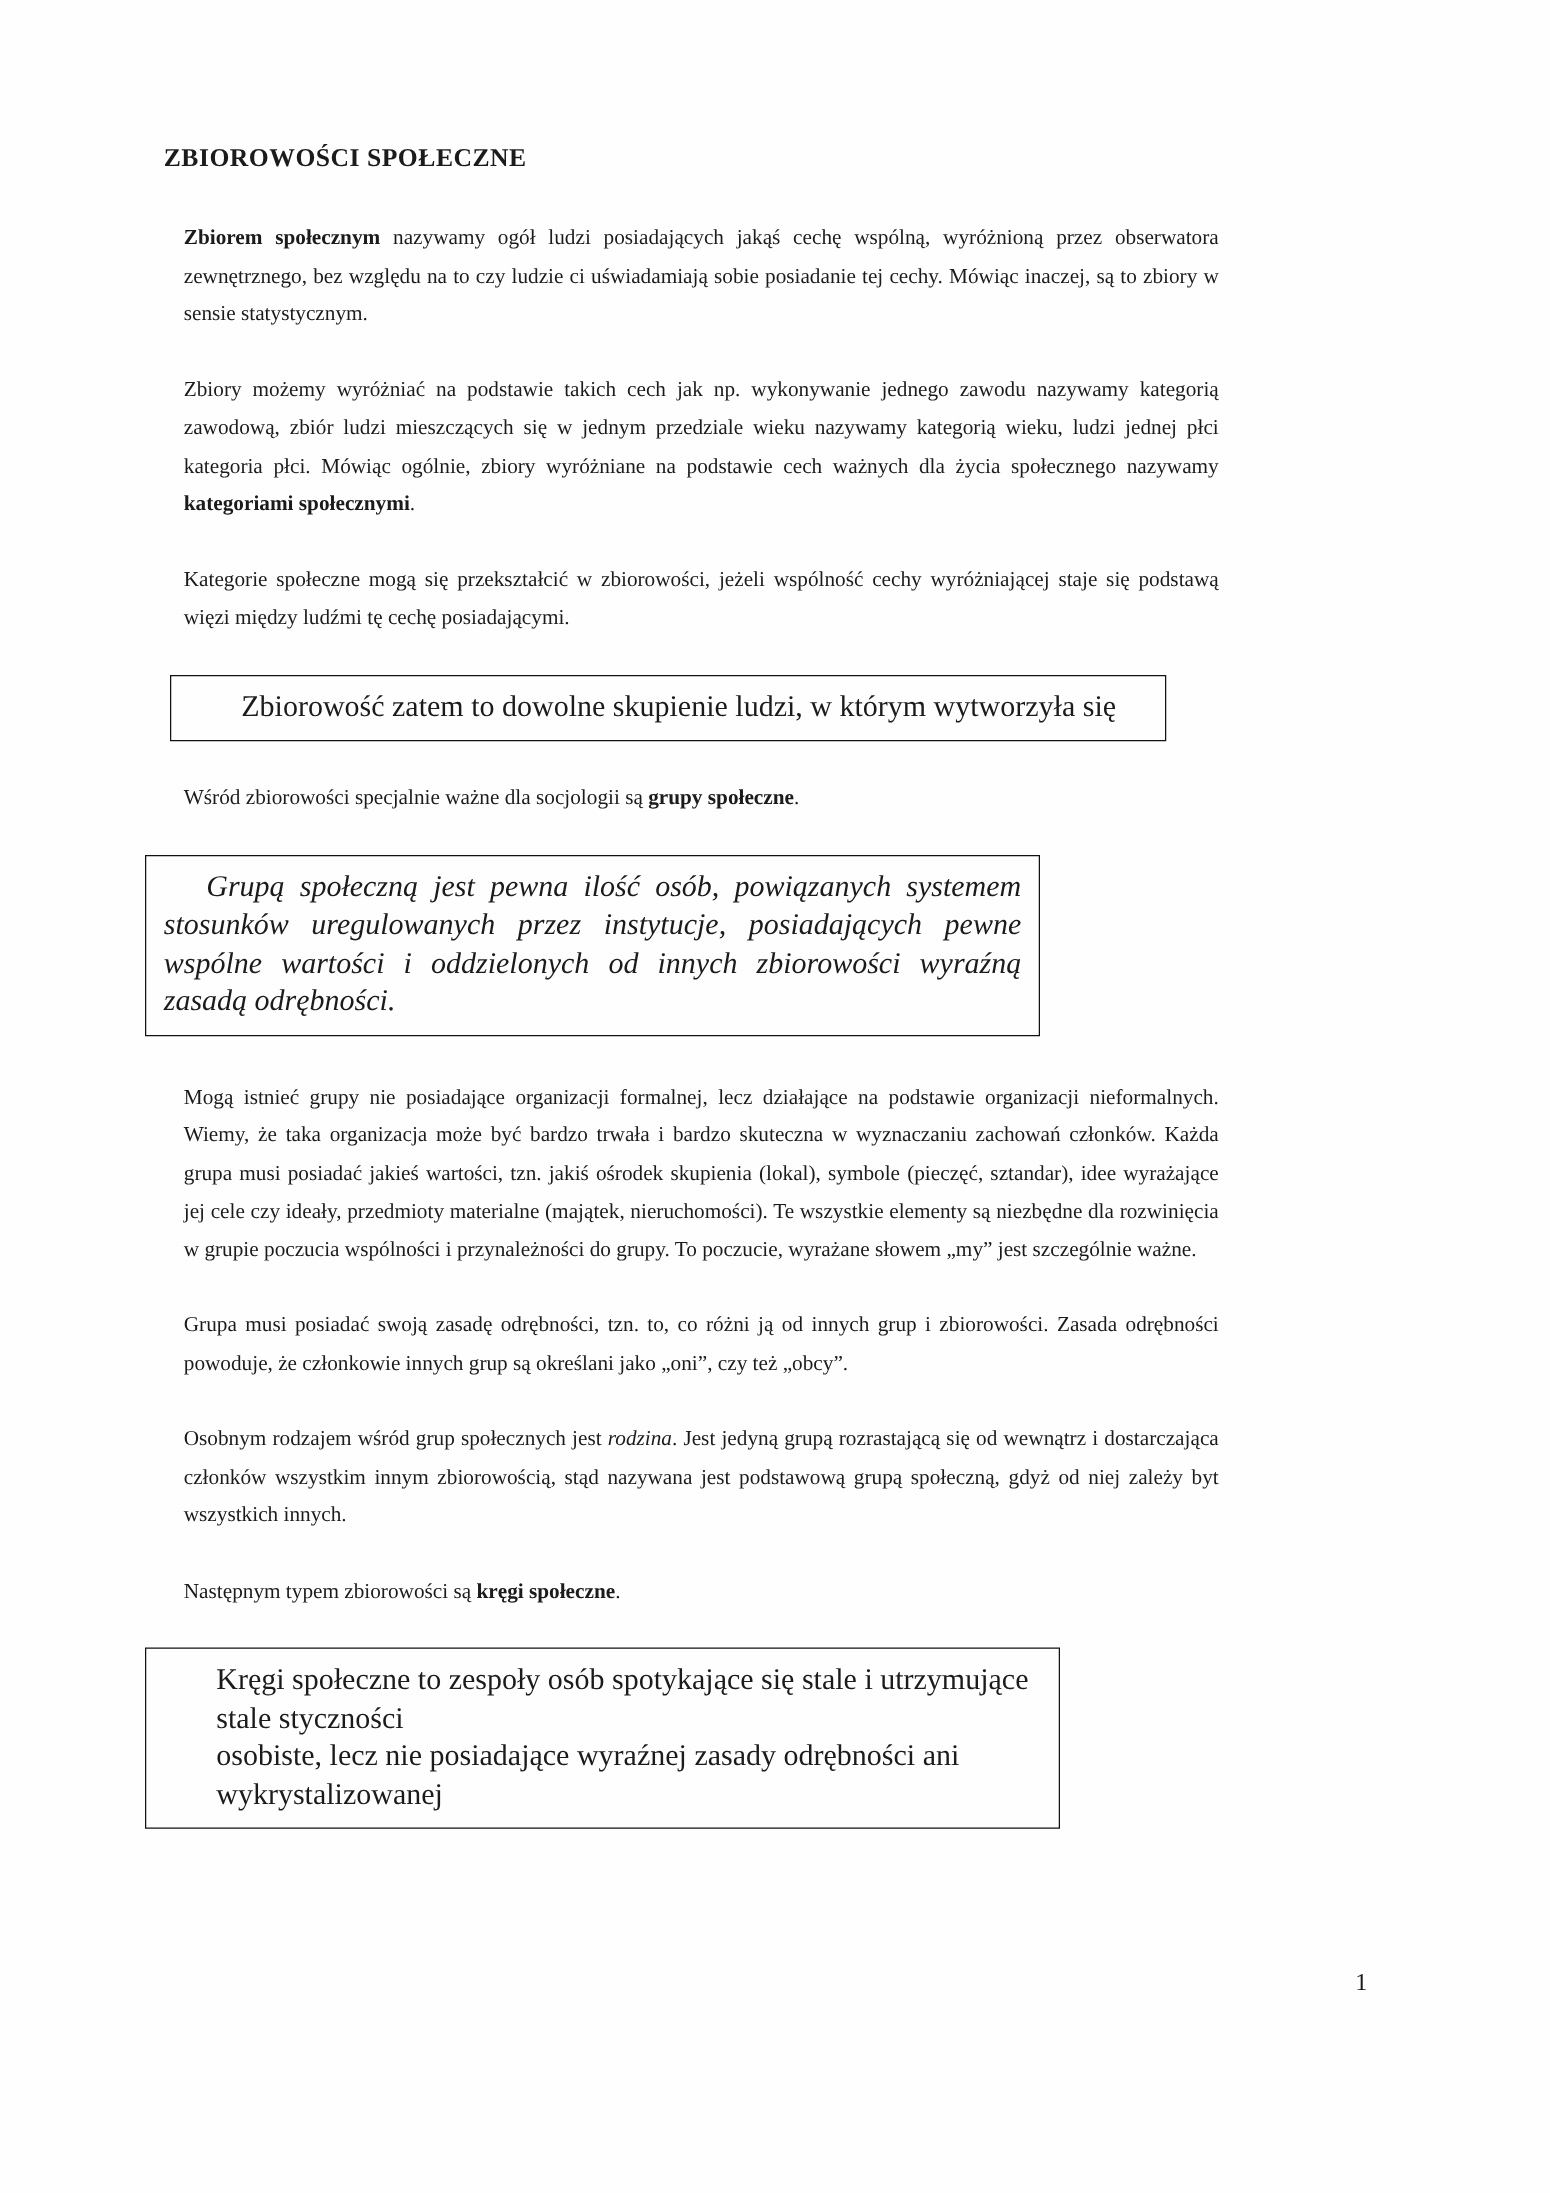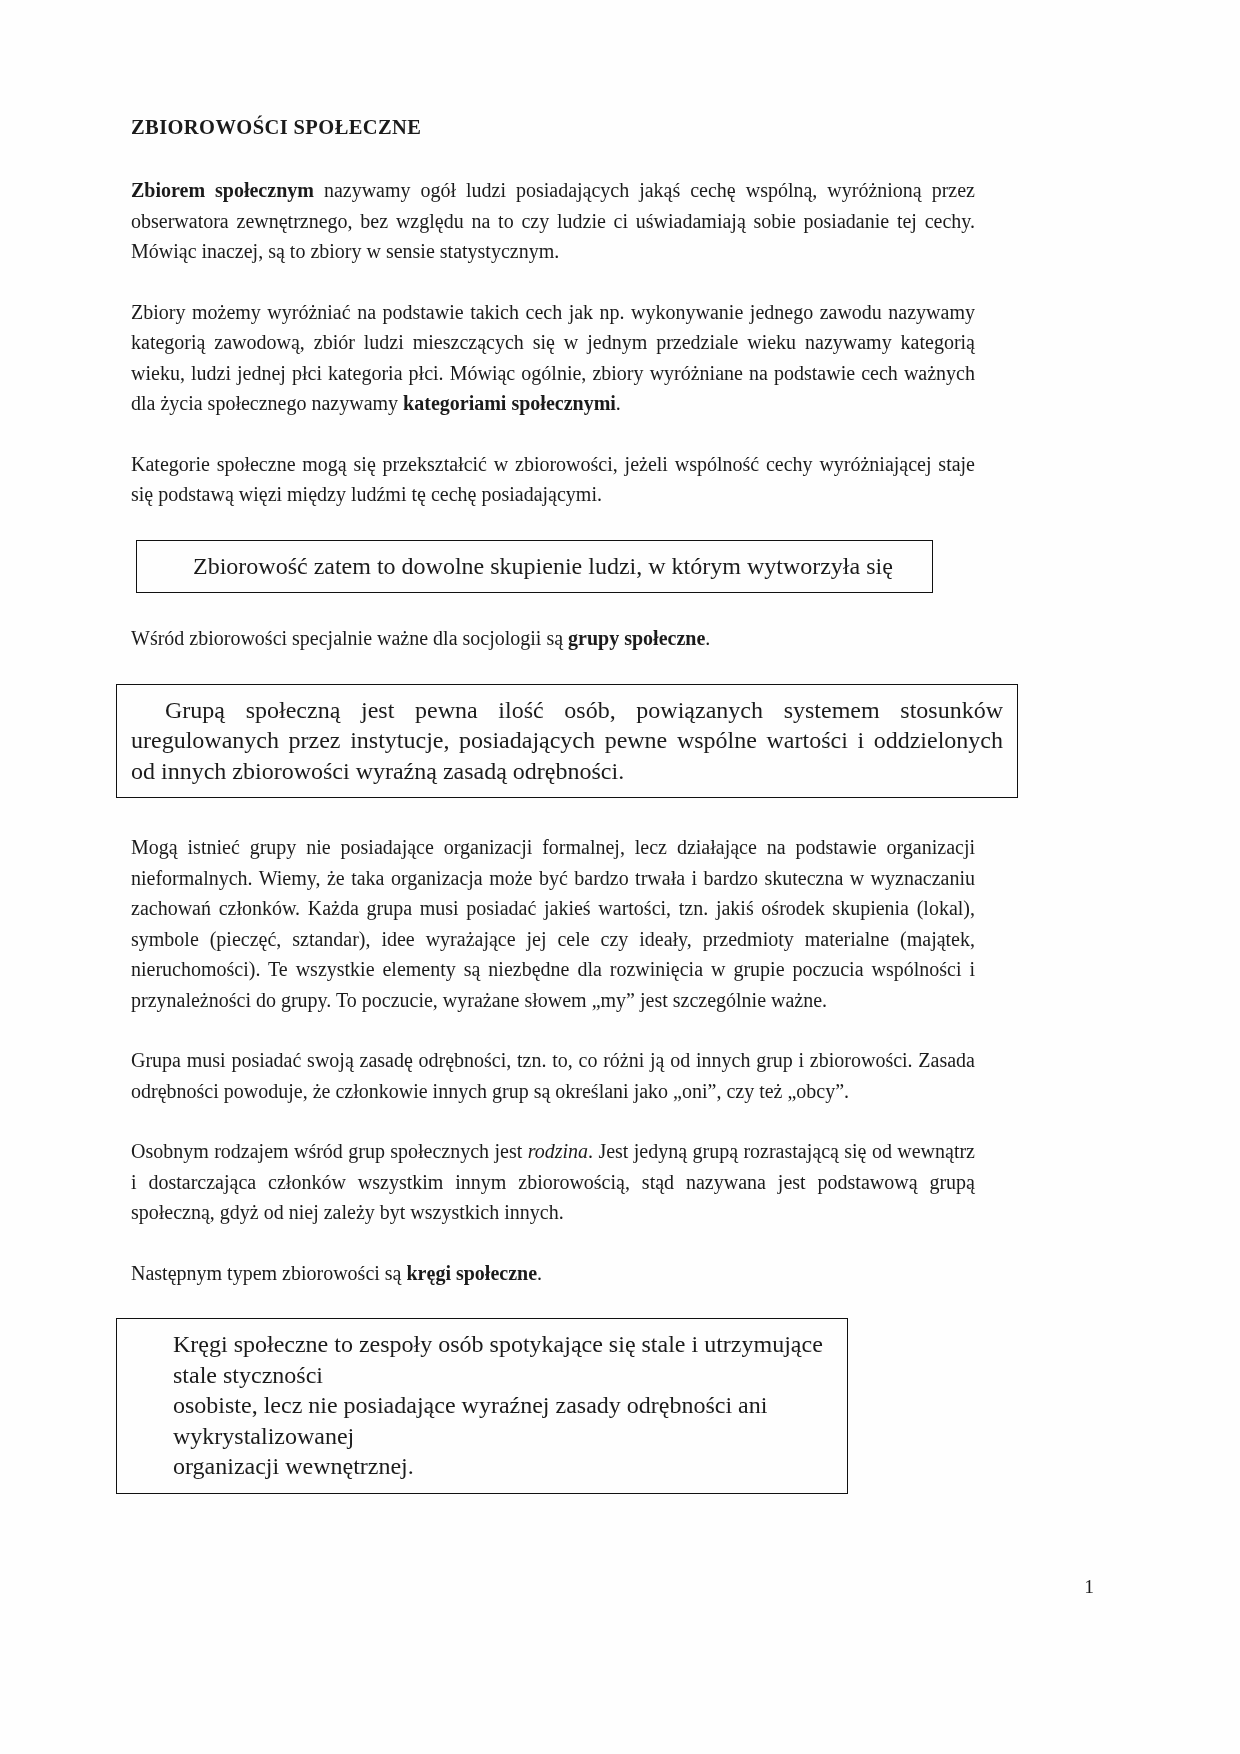--- a/index.html
+++ b/index.html
@@ -29,23 +29,23 @@
     width: 844px;
   }
   h1.doc-title {
     font-size: 20.5px;
     font-weight: bold;
     letter-spacing: 0.4px;
     margin: 0 0 36px 0;
     font-family: "Liberation Serif", "DejaVu Serif", serif;
   }
   p.para {
-    font-size: 20px;
+    font-size: 17px;
     line-height: 30.5px;
-    margin: 0 0 30px 0;
+    margin: 0 0 30px 16px;
     text-align: justify;
     text-justify: inter-word;
     hyphens: none;
   }
   p.para.tight {
     margin-bottom: 0;
   }
   p.para.nogap {
     margin-top: 0;
   }
@@ -60,23 +60,24 @@
   }
   .defbox.b1 {
     margin-left: 5px;
     width: 797px;
     padding-left: 56px;
     margin-top: 2px;
     margin-bottom: 30px;
   }
   .defbox.b2 {
     margin-left: -15px;
-    width: 902px;
+    width: 716px;
     margin-top: 6px;
     margin-bottom: 34px;
+    font-style: italic;
   }
   .defbox.b3 {
     margin-left: -15px;
     width: 732px;
     padding-left: 56px;
     margin-top: 8px;
   }
   .defbox p {
     font-size: 24px;
     line-height: 30.5px;
@@ -122,19 +123,18 @@
 
     <p class="para">Grupa musi posiadać swoją zasadę odrębności, tzn. to, co różni ją od innych grup i zbiorowości. Zasada odrębności powoduje, że członkowie innych grup są określani jako „oni”, czy też „obcy”.</p>
 
     <p class="para"><span>Osobnym rodzajem wśród grup społecznych jest </span><i>rodzina</i><span>. Jest jedyną grupą rozrastającą się od wewnątrz i dostarczająca członków wszystkim innym zbiorowością, stąd nazywana jest podstawową grupą społeczną, gdyż od niej zależy byt wszystkich innych.</span></p>
 
     <p class="para"><span>Następnym typem zbiorowości są </span><b>kręgi społeczne</b><span>.</span></p>
 
     <div class="defbox b3">
       <p class="noj">Kręgi społeczne to zespoły osób spotykające się stale i utrzymujące stale styczności</p>
       <p class="noj">osobiste, lecz nie posiadające wyraźnej zasady odrębności ani wykrystalizowanej</p>
-      <p class="noj">organizacji wewnętrznej.</p>
     </div>
 
   </div>
 
   <div class="page-number">1</div>
 </div>
 
 </body></html>

